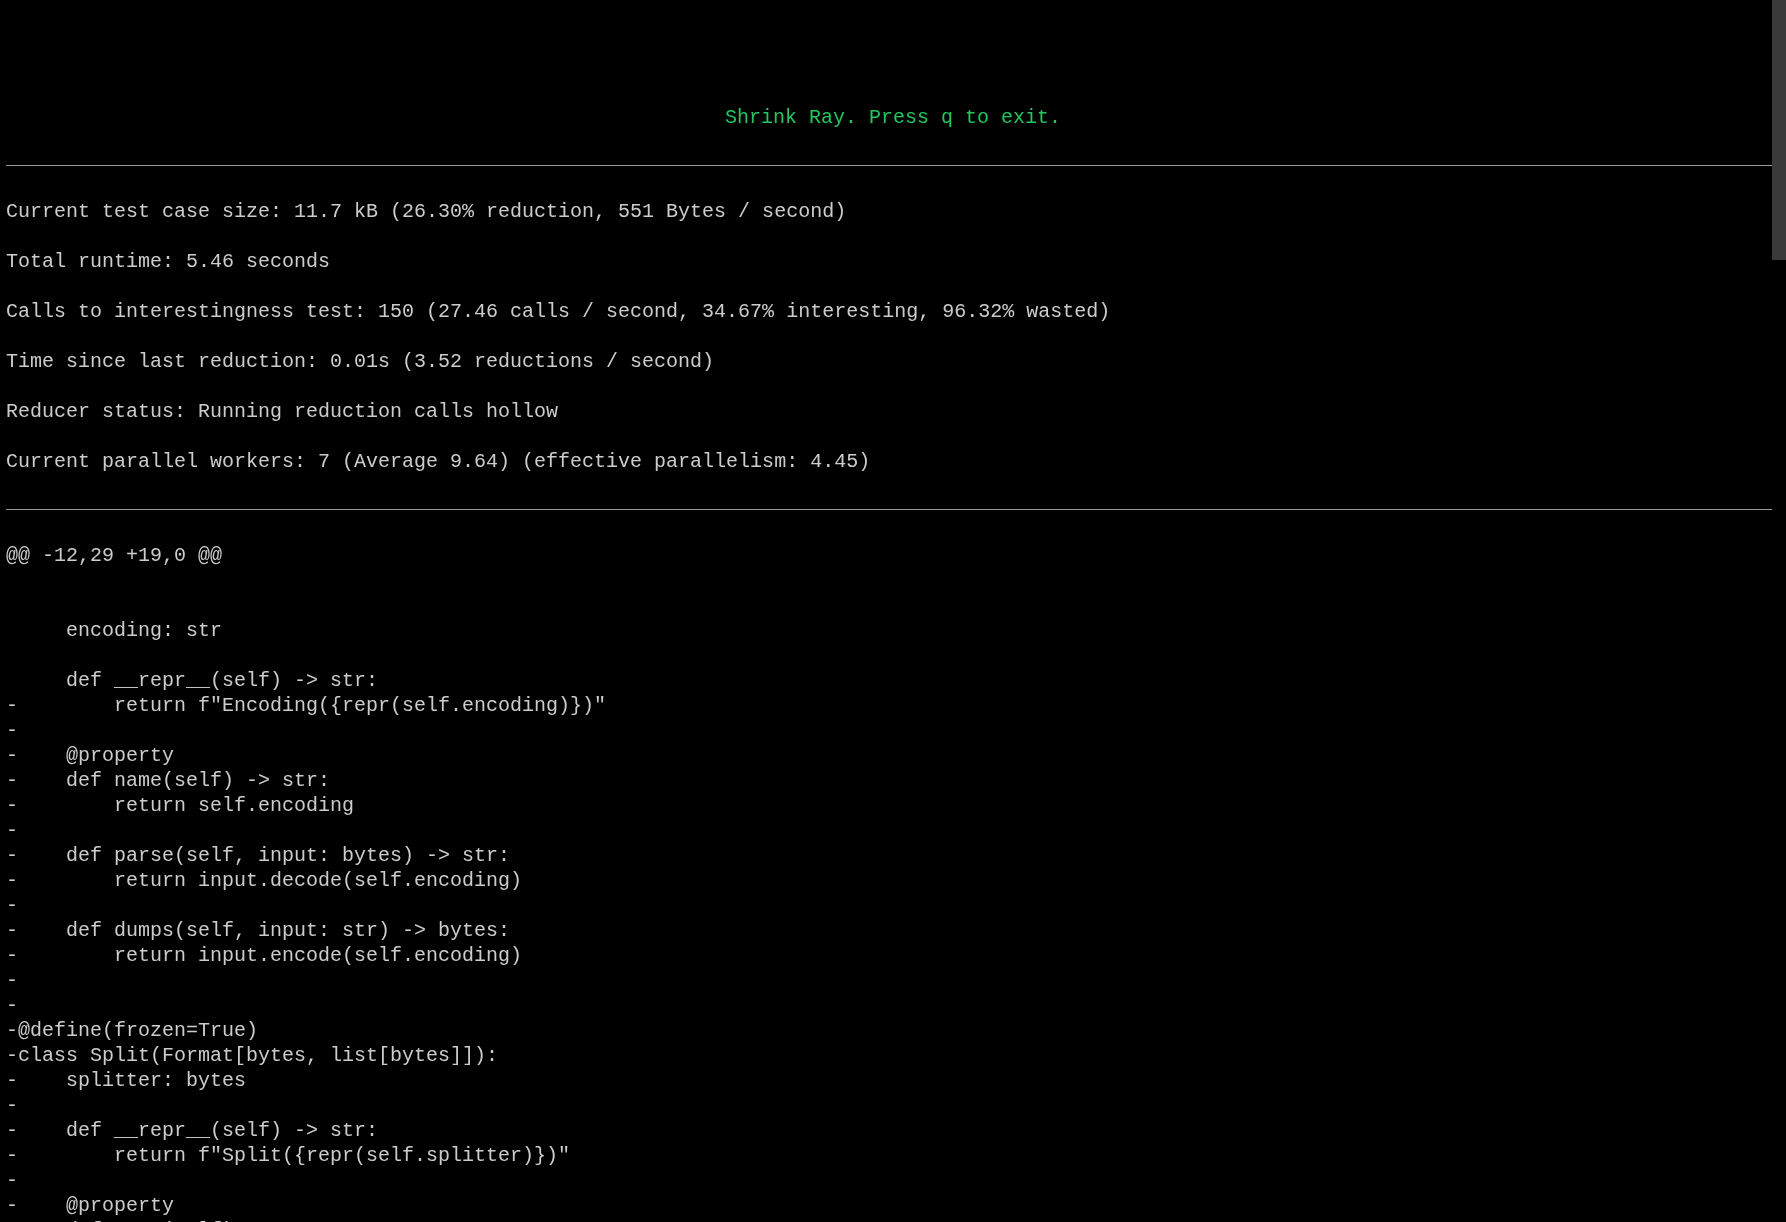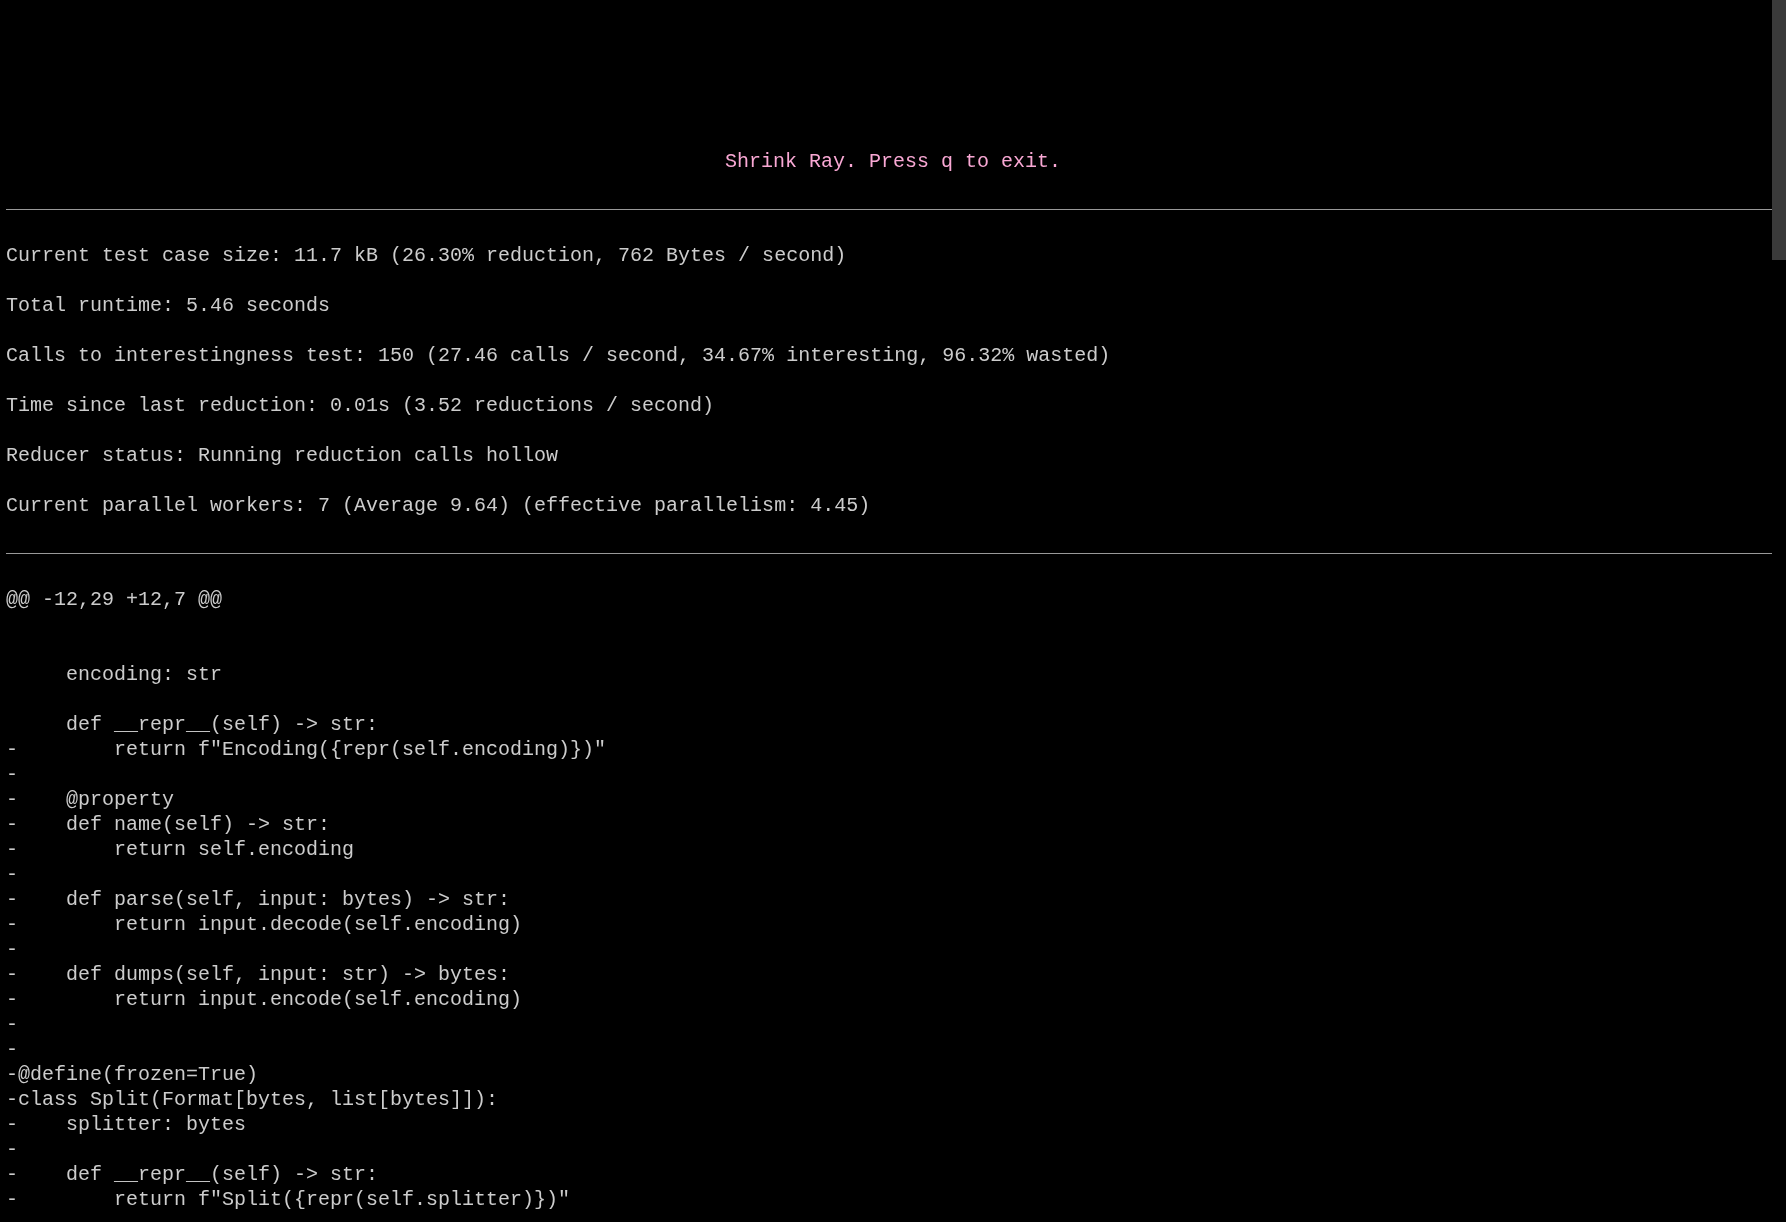--- a/index.html
+++ b/index.html
@@ -14,22 +14,21 @@
       font-size: 20px;
       line-height: 1.25;
       padding: 5px 6px;
       white-space: pre;
       overflow: hidden;
       width: 1786px;
       height: 1222px;
     }
     .title {
       text-align: center;
-      color: #f9a8d4;
-      margin-top: 44px;
+      color: #22c55e;
     }
     hr.divider {
       border: none;
       border-top: 1px solid #999999;
       margin: 10px 0 8px 0;
     }
     .stats-line {
       color: #cccccc;
     }
     .diff {
@@ -53,28 +52,28 @@
       border-radius: 0;
     }
   </style>
 </head>
 <body>
 
 
 
 <div class="title">Shrink Ray. Press q to exit.</div>
 <hr class="divider">
-<div class="stats-line">Current test case size: 11.7 kB (26.30% reduction, 762 Bytes / second)</div>
+<div class="stats-line">Current test case size: 11.7 kB (26.30% reduction, 551 Bytes / second)</div>
 <div class="stats-line">Total runtime: 5.46 seconds</div>
 <div class="stats-line">Calls to interestingness test: 150 (27.46 calls / second, 34.67% interesting, 96.32% wasted)</div>
 <div class="stats-line">Time since last reduction: 0.01s (3.52 reductions / second)</div>
 <div class="stats-line">Reducer status: Running reduction calls hollow</div>
 <div class="stats-line">Current parallel workers: 7 (Average 9.64) (effective parallelism: 4.45)</div>
 <hr class="divider">
-<div class="diff">@@ -12,29 +12,7 @@</div>
+<div class="diff">@@ -12,29 +19,0 @@</div>
 <div class="diff" id="diff-body"> 
      encoding: str
  
      def __repr__(self) -&gt; str:
 -        return f"Encoding({repr(self.encoding)})"
 -
 -    @property
 -    def name(self) -&gt; str:
 -        return self.encoding
 -

